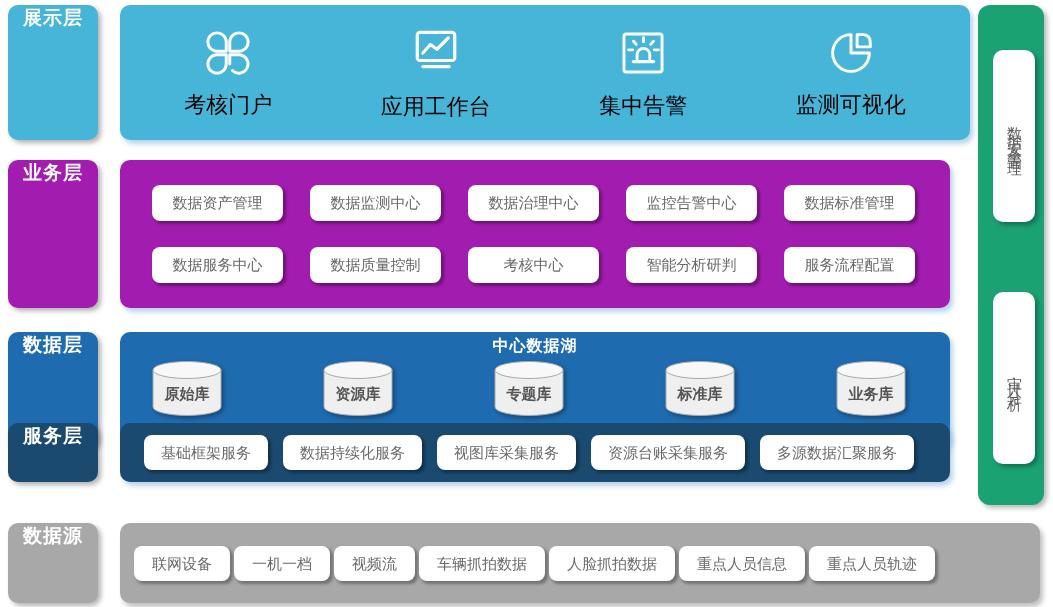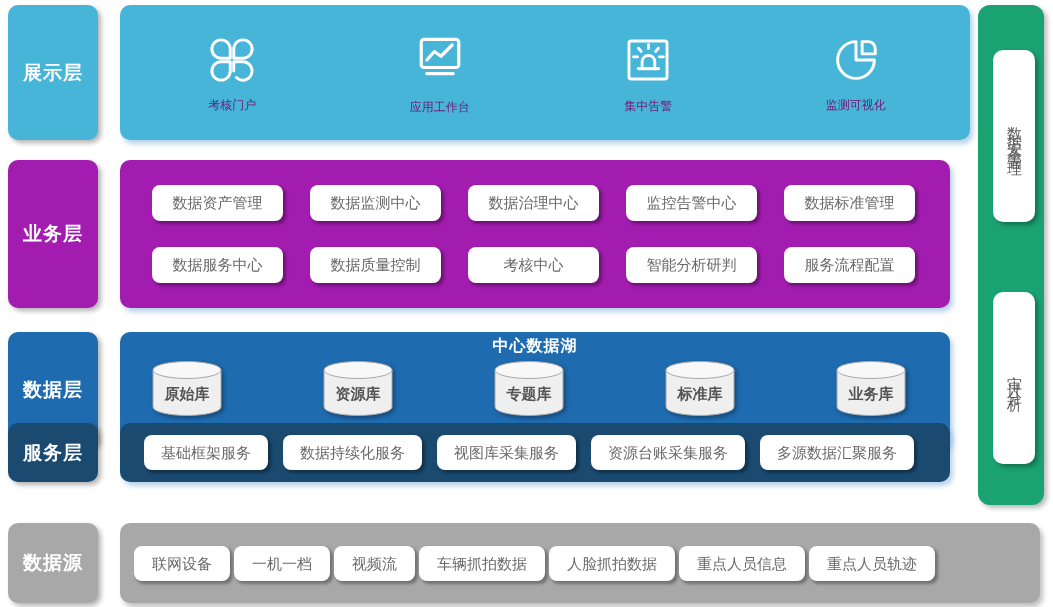--- a/index.html
+++ b/index.html
@@ -4,21 +4,21 @@
 <style>
   html,body{margin:0;padding:0;background:#ffffff;}
   body{width:1053px;height:607px;position:relative;overflow:hidden;
        font-family:"Liberation Sans","DejaVu Sans",sans-serif;}
 
   .abs{position:absolute;}
 
   
   .layer-label{
     left:8px;width:90px;border-radius:10px;
-    display:flex;align-items:center;justify-content:center;
+    display:flex;align-items:flex-start;justify-content:center;
     color:#fff;font-weight:bold;font-size:19px;letter-spacing:1px;
     box-shadow:3px 3px 5px rgba(0,0,0,.30);
   }
   
   .layer-box{
     left:120px;width:830px;border-radius:10px;
     box-shadow:3px 4px 5px rgba(125,175,215,.55);
   }
   .c-pres{background:#46b5d8;}
   .c-biz {background:#a21caf;}
@@ -32,21 +32,21 @@
   #biz-label ,#biz-box {top:160px;height:148px;}
   #data-label,#data-box{top:332px;height:116px;}
   #svc-label ,#svc-box {top:423px;height:59px;}
   #src-label ,#src-box {top:523px;height:80px;}
   #src-box{width:920px;}
 
   
   #pres-box{display:flex;justify-content:space-around;align-items:center;padding:0 10px;}
   .pres-item{display:flex;flex-direction:column;align-items:center;gap:9px;}
   .pres-item svg{display:block;}
-  .pres-caption{color:#701a75;font-size:12px;}
+  .pres-caption{color:#000000;font-size:22px;}
 
   
   .chip{
     background:#fff;border-radius:8px;height:36px;line-height:36px;
     text-align:center;color:#696969;font-size:15px;
     box-shadow:2.5px 2.5px 3px rgba(0,0,0,.32);
     white-space:nowrap;
   }
 
   

